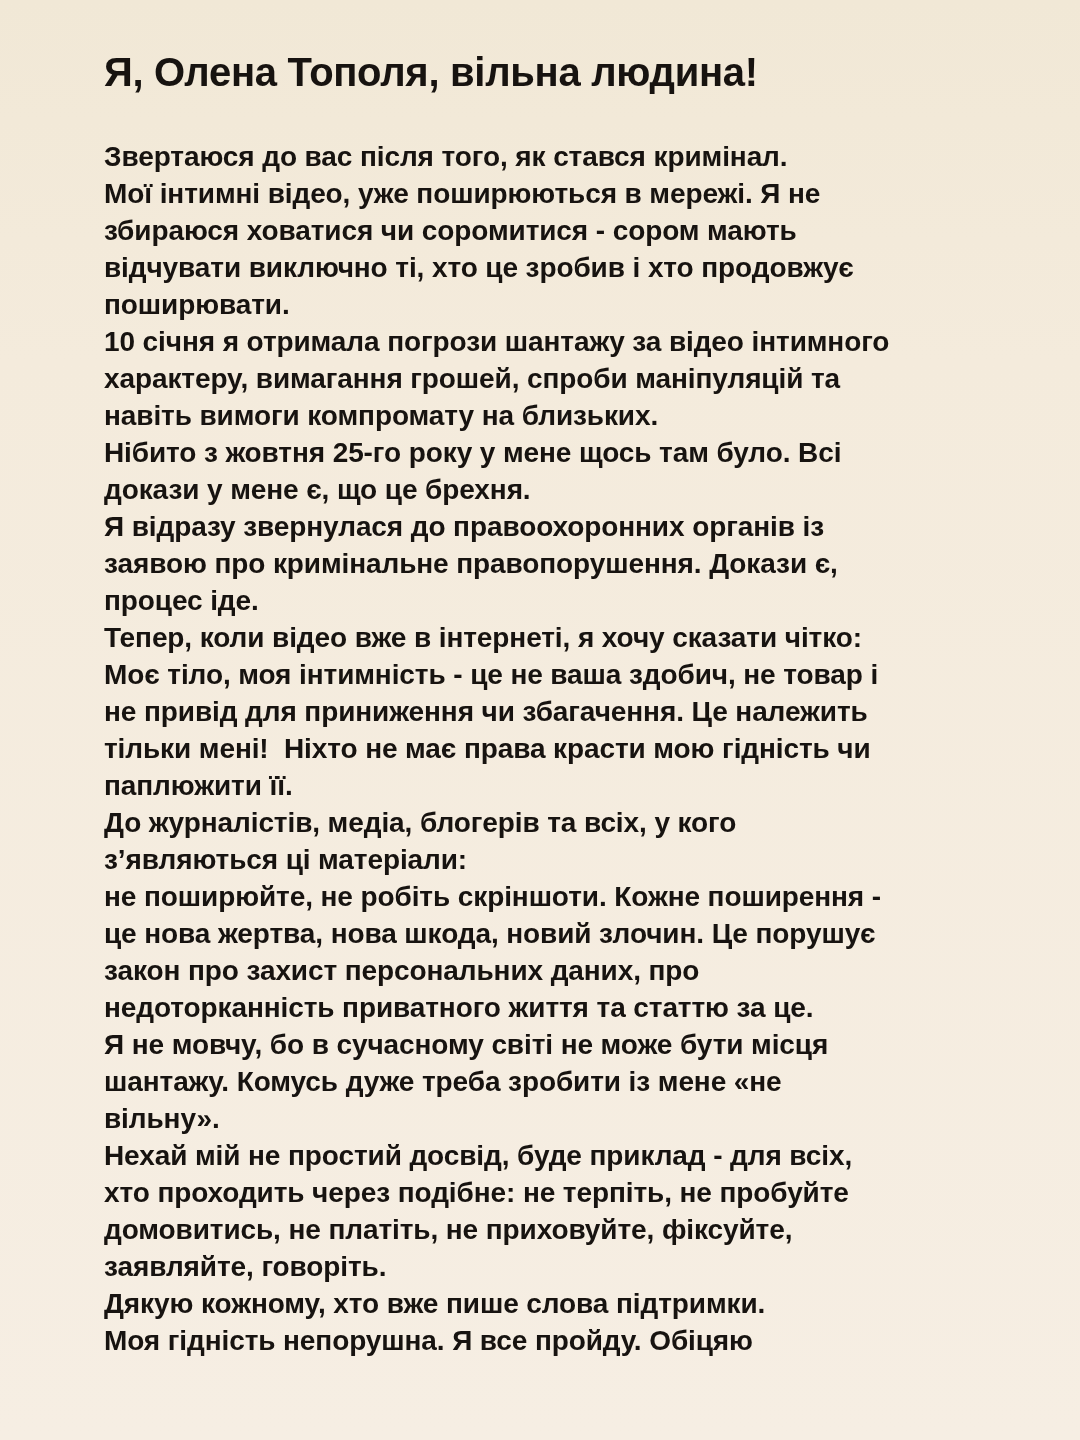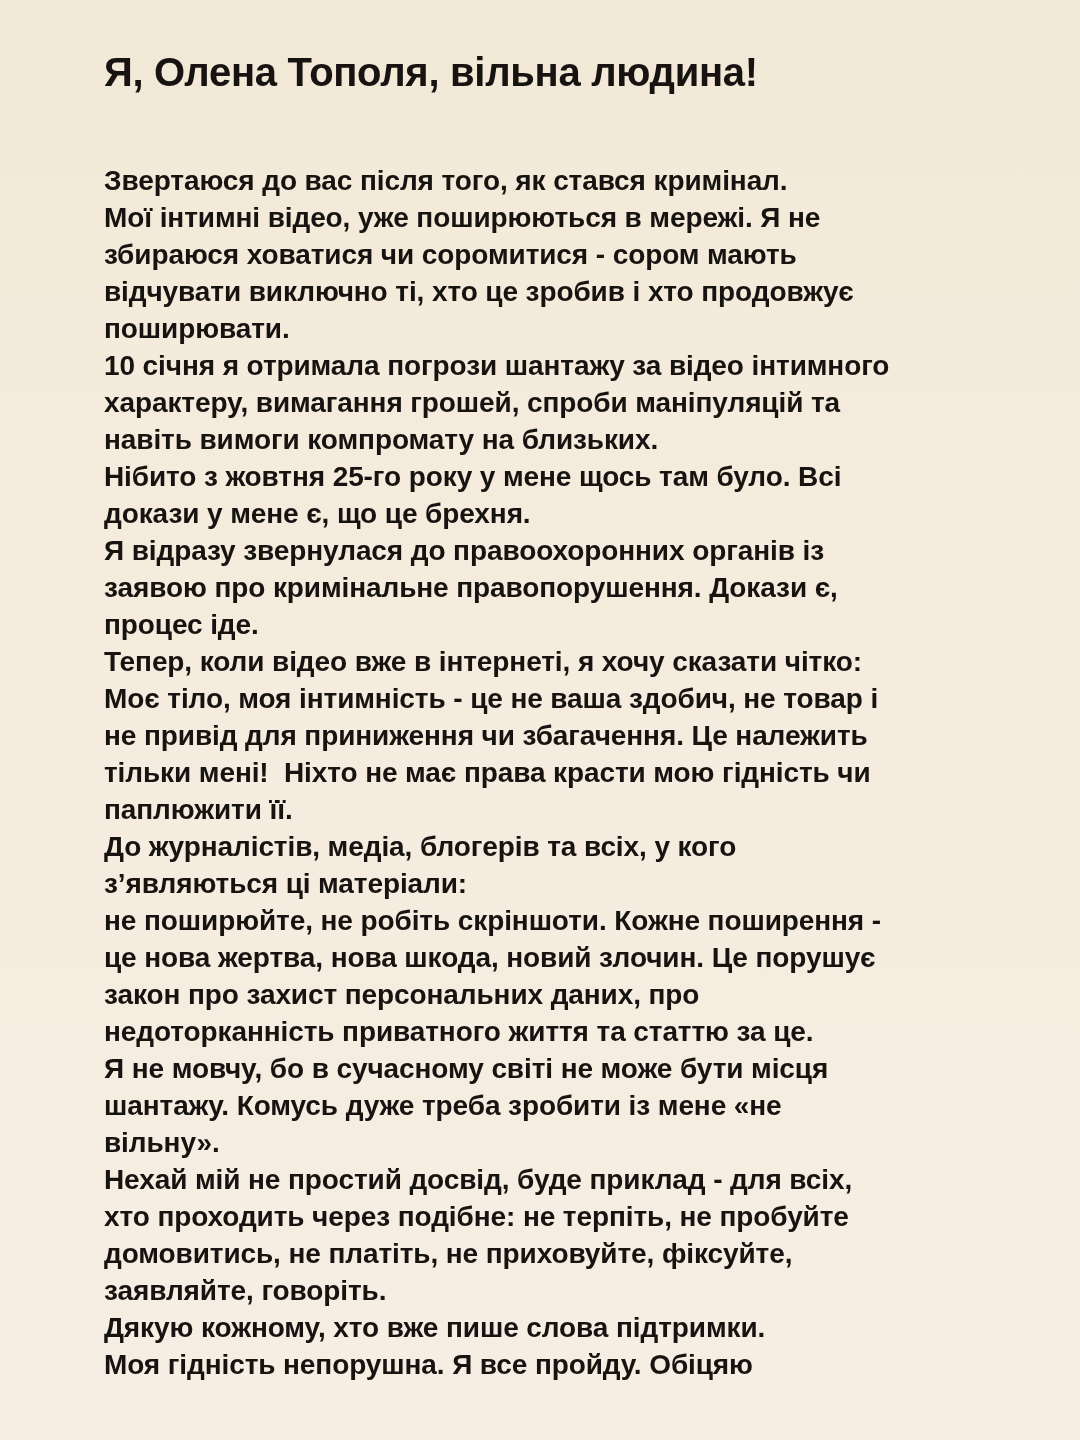--- a/index.html
+++ b/index.html
@@ -30,21 +30,21 @@
     white-space: pre-wrap;
   }
   .para {
     font-size: 28px;
     line-height: 37px;
     margin: 0;
     max-width: 910px;
     letter-spacing: -0.1px;
     white-space: pre-wrap;
   }
-  .para-1 { margin-top: 66px; }
+  .para-1 { margin-top: 42px; }
   .para-2 { }
 </style>
 </head>
 <body>
 
 <div class="page">
   <h1 class="page-title">Я, Олена Тополя, вільна людина!</h1>
 
   <p class="para para-1">Звертаюся до вас після того, як стався кримінал.
 Мої інтимні відео, уже поширюються в мережі. Я не

